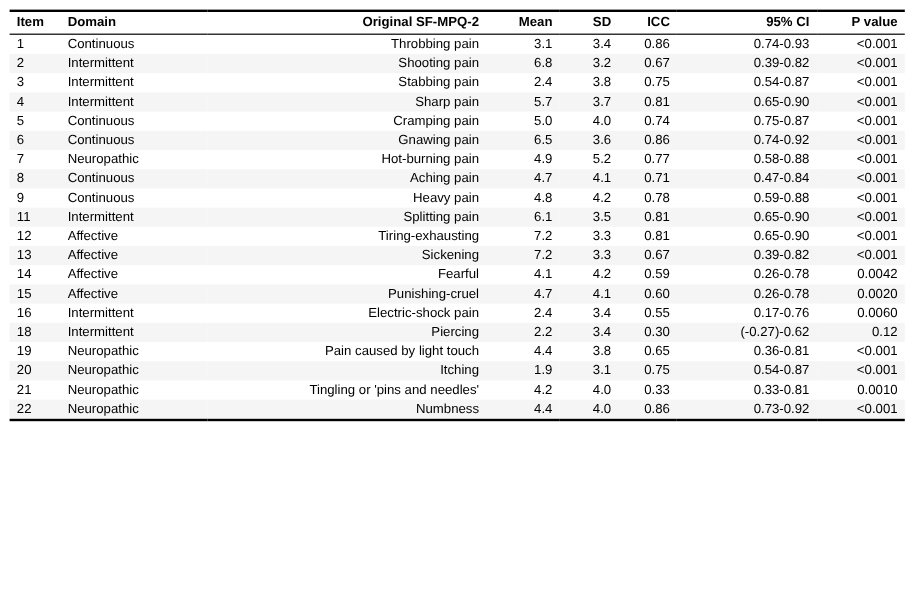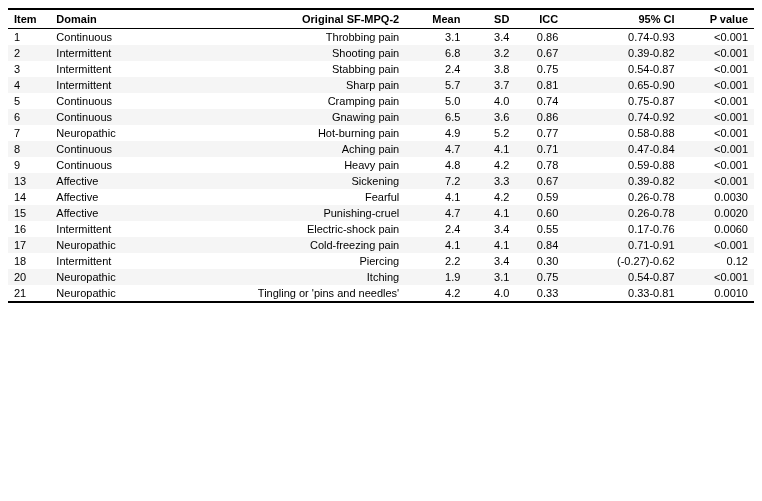--- a/index.html
+++ b/index.html
@@ -152,38 +152,58 @@
         <td class="">9</td>
         <td class="">Continuous</td>
         <td class="center">Heavy pain</td>
         <td class="right">4.8</td>
         <td class="right">4.2</td>
         <td class="right">0.78</td>
         <td class="right">0.59-0.88</td>
         <td class="right">&lt;0.001</td>
       </tr>
       <tr>
+        <td class="">11</td>
+        <td class="">Intermittent</td>
+        <td class="center">Splitting pain</td>
+        <td class="right">6.1</td>
+        <td class="right">3.5</td>
+        <td class="right">0.81</td>
+        <td class="right">0.65-0.90</td>
+        <td class="right">&lt;0.001</td>
+      </tr>
+      <tr>
+        <td class="">12</td>
+        <td class="">Affective</td>
+        <td class="center">Tiring-exhausting</td>
+        <td class="right">7.2</td>
+        <td class="right">3.3</td>
+        <td class="right">0.81</td>
+        <td class="right">0.65-0.90</td>
+        <td class="right">&lt;0.001</td>
+      </tr>
+      <tr>
         <td class="">13</td>
         <td class="">Affective</td>
         <td class="center">Sickening</td>
         <td class="right">7.2</td>
         <td class="right">3.3</td>
         <td class="right">0.67</td>
         <td class="right">0.39-0.82</td>
         <td class="right">&lt;0.001</td>
       </tr>
       <tr>
         <td class="">14</td>
         <td class="">Affective</td>
         <td class="center">Fearful</td>
         <td class="right">4.1</td>
         <td class="right">4.2</td>
         <td class="right">0.59</td>
         <td class="right">0.26-0.78</td>
-        <td class="right">0.0030</td>
+        <td class="right">0.0042</td>
       </tr>
       <tr>
         <td class="">15</td>
         <td class="">Affective</td>
         <td class="center">Punishing-cruel</td>
         <td class="right">4.7</td>
         <td class="right">4.1</td>
         <td class="right">0.60</td>
         <td class="right">0.26-0.78</td>
         <td class="right">0.0020</td>
@@ -192,53 +212,63 @@
         <td class="">16</td>
         <td class="">Intermittent</td>
         <td class="center">Electric-shock pain</td>
         <td class="right">2.4</td>
         <td class="right">3.4</td>
         <td class="right">0.55</td>
         <td class="right">0.17-0.76</td>
         <td class="right">0.0060</td>
       </tr>
       <tr>
-        <td class="">17</td>
-        <td class="">Neuropathic</td>
-        <td class="center">Cold-freezing pain</td>
-        <td class="right">4.1</td>
-        <td class="right">4.1</td>
-        <td class="right">0.84</td>
-        <td class="right">0.71-0.91</td>
-        <td class="right">&lt;0.001</td>
-      </tr>
-      <tr>
         <td class="">18</td>
         <td class="">Intermittent</td>
         <td class="center">Piercing</td>
         <td class="right">2.2</td>
         <td class="right">3.4</td>
         <td class="right">0.30</td>
         <td class="right">(-0.27)-0.62</td>
         <td class="right">0.12</td>
       </tr>
       <tr>
+        <td class="">19</td>
+        <td class="">Neuropathic</td>
+        <td class="center">Pain caused by light touch</td>
+        <td class="right">4.4</td>
+        <td class="right">3.8</td>
+        <td class="right">0.65</td>
+        <td class="right">0.36-0.81</td>
+        <td class="right">&lt;0.001</td>
+      </tr>
+      <tr>
         <td class="">20</td>
         <td class="">Neuropathic</td>
         <td class="center">Itching</td>
         <td class="right">1.9</td>
         <td class="right">3.1</td>
         <td class="right">0.75</td>
         <td class="right">0.54-0.87</td>
         <td class="right">&lt;0.001</td>
       </tr>
       <tr>
         <td class="">21</td>
         <td class="">Neuropathic</td>
         <td class="center">Tingling or 'pins and needles'</td>
         <td class="right">4.2</td>
         <td class="right">4.0</td>
         <td class="right">0.33</td>
         <td class="right">0.33-0.81</td>
         <td class="right">0.0010</td>
       </tr>
+      <tr>
+        <td class="">22</td>
+        <td class="">Neuropathic</td>
+        <td class="center">Numbness</td>
+        <td class="right">4.4</td>
+        <td class="right">4.0</td>
+        <td class="right">0.86</td>
+        <td class="right">0.73-0.92</td>
+        <td class="right">&lt;0.001</td>
+      </tr>
     </tbody>
 </table>
 
 </body></html>

